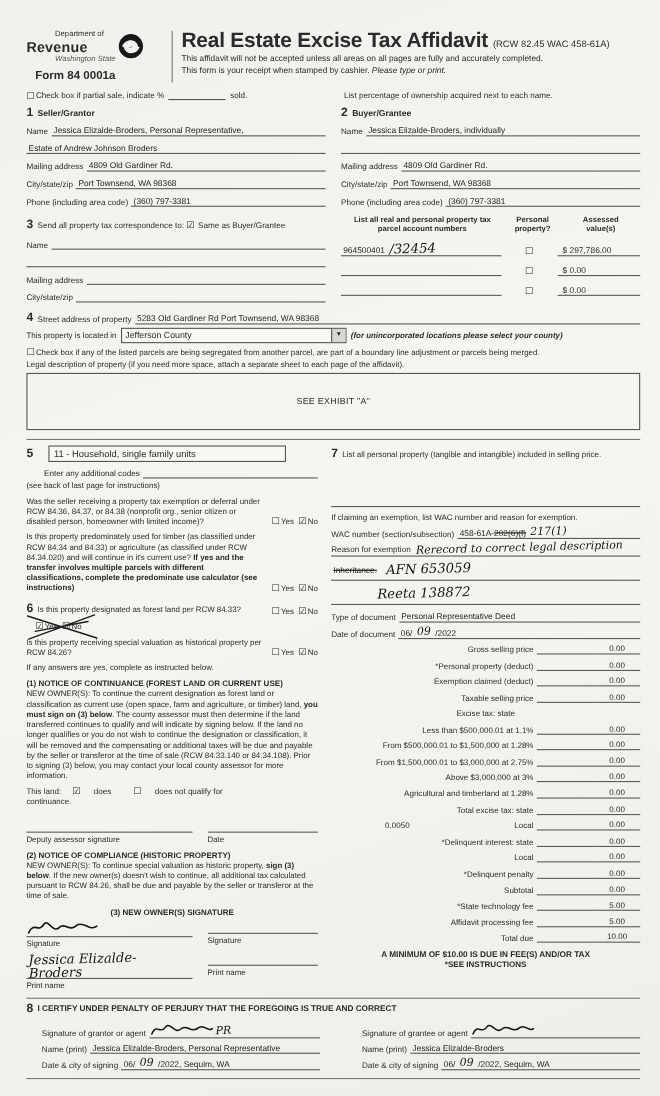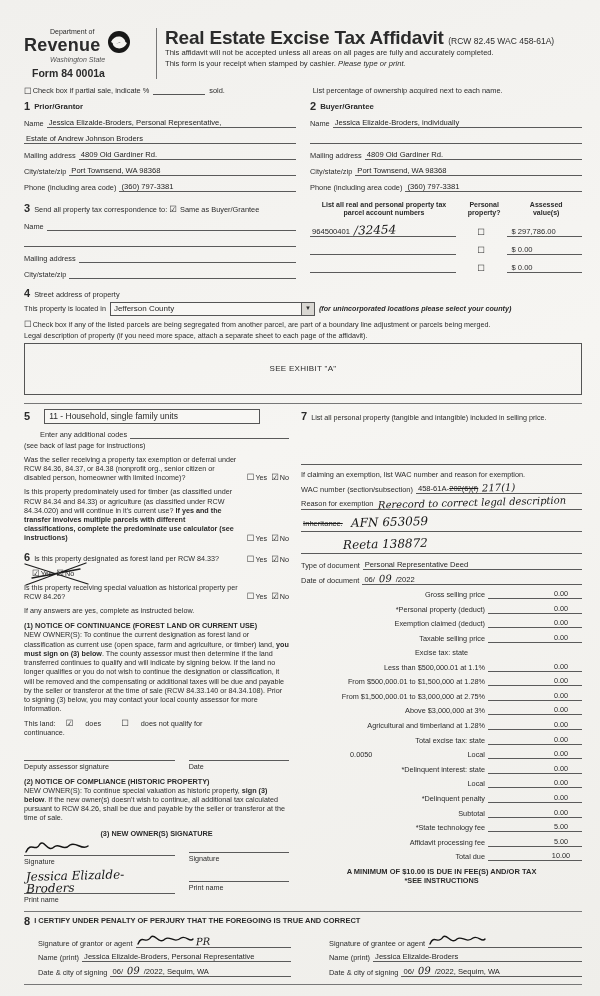--- a/index.html
+++ b/index.html
@@ -6,21 +6,21 @@
 html,body { width:600px; height:996px; }
 body { background:#e8e6e2; font-family:"Liberation Sans",sans-serif; color:#2b2b2b; }
 .page { width:600px; height:996px; background:linear-gradient(160deg,#f1f0ed 0%,#f6f5f2 45%,#efeeea 100%); padding:28px 18px 8px 24px; overflow:hidden; position:relative; }
 
 
 .header { display:flex; align-items:flex-start; }
 .brand { width:128px; flex:none; }
 .brand-top { display:flex; align-items:flex-start; }
 .brand-text { text-align:left; }
 .dept { font-size:7px; margin-left:26px; }
-.rev { font-size:18px; font-weight:bold; letter-spacing:.2px; }
+.rev { font-size:13px; font-weight:bold; letter-spacing:.2px; }
 .wa { font-size:7px; font-style:italic; color:#555; margin-left:26px; }
 .logo { margin-left:2px; margin-top:2px; }
 .formnum { font-size:10.5px; font-weight:bold; margin-top:4px; margin-left:8px; }
 .vline { width:1px; background:#777; align-self:stretch; margin:0 8px 0 4px; }
 .title-block { flex:1; }
 .title-row { line-height:1; }
 .title { font-size:19px; font-weight:bold; letter-spacing:-.2px; }
 .rcw { font-size:8.5px; }
 .hnote { font-size:7.6px; line-height:1.3; margin-top:1px; }
 
@@ -147,21 +147,21 @@
       <span class="blank-pct"></span>
       <span>sold.</span>
     </div>
     <div class="partial-right">List percentage of ownership acquired next to each name.</div>
   </div>
 
   <div class="grid2">
     <div>
       <div class="sec-head">
           <span class="snum">1</span>
-          <span class="stitle">Prior/Grantor</span>
+          <span class="stitle">Seller/Grantor</span>
         </div>
       <div class="field">
           <span class="flabel">Name</span>
           <span class="fill">
             <span class="typed">Jessica Elizalde-Broders, Personal Representative,</span>
           </span>
         </div>
       <div class="field">
           <span class="fill">
             <span class="typed">Estate of Andrew Johnson Broders</span>
@@ -272,20 +272,23 @@
             <span class="parcel-val">$ 0.00</span>
           </div>
         </div>
     </div>
   </div>
 
   <div class="sec4">
     <div class="field" style="margin-top:0;">
         <span class="snum">4</span>
         <span class="flabel">Street address of property</span>
+        <span class="fill">
+          <span class="typed">5283 Old Gardiner Rd Port Townsend, WA 98368</span>
+        </span>
       </div>
     <div class="para" style="margin-top:3px; display:flex; align-items:center;">
       <span>This property is located in</span>
       <span class="combo">
         <span class="combo-val">Jefferson County</span>
         <span class="combo-arrow">▼</span>
       </span>
       <span class="bold ital">(for unincorporated locations please select your county)</span>
     </div>
     <div class="para" style="margin-top:4px;"><span class="cb">☐</span><span>Check box if any of the listed parcels are being segregated from another parcel, are part of a boundary line adjustment or parcels being merged.</span></div>

